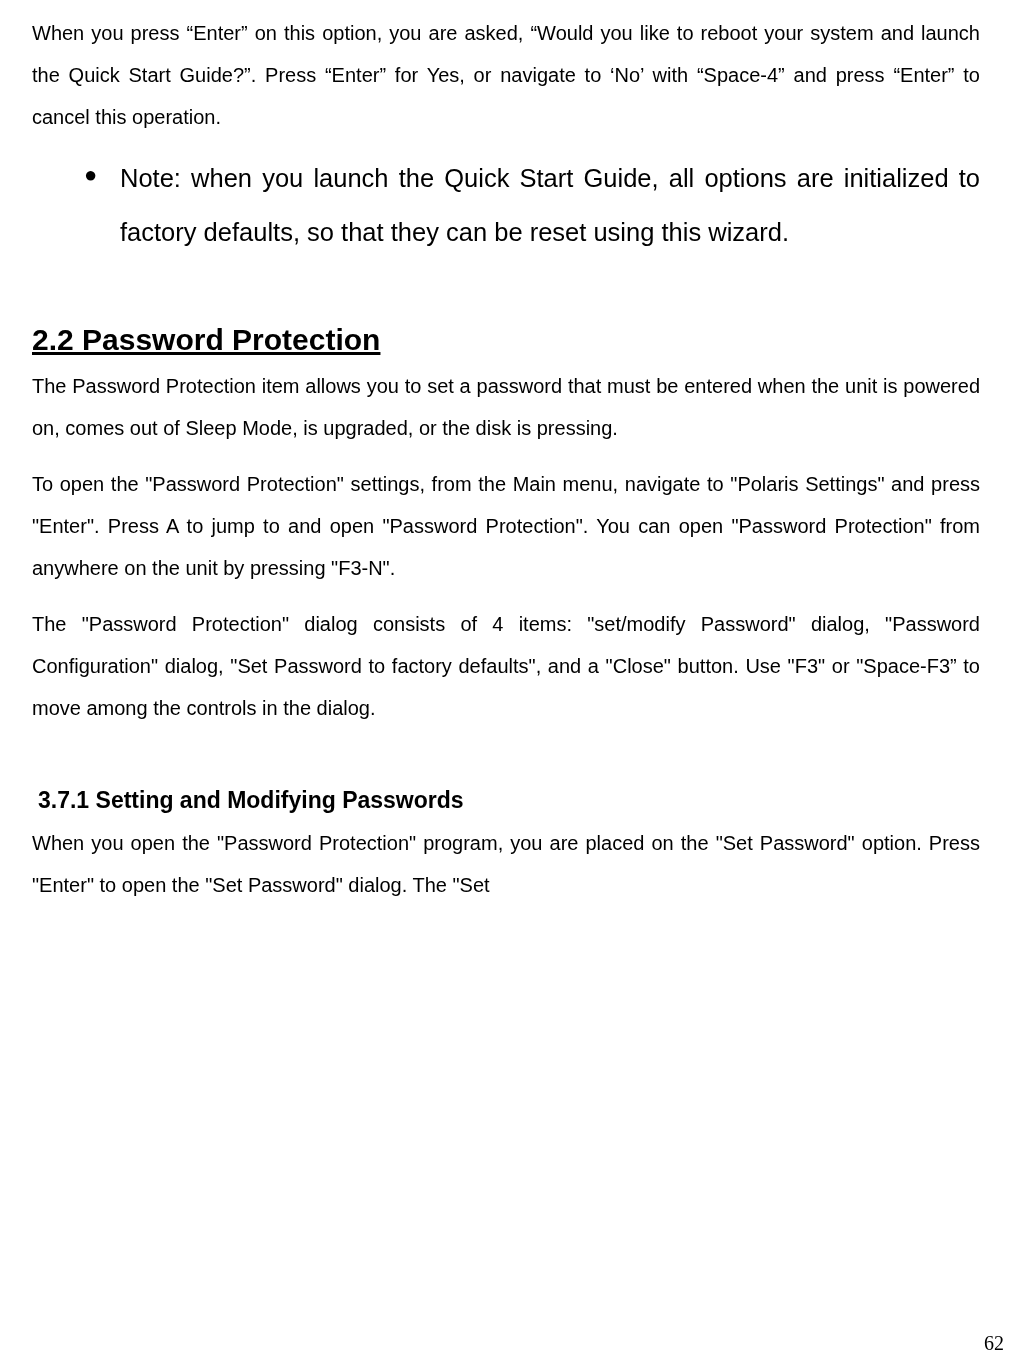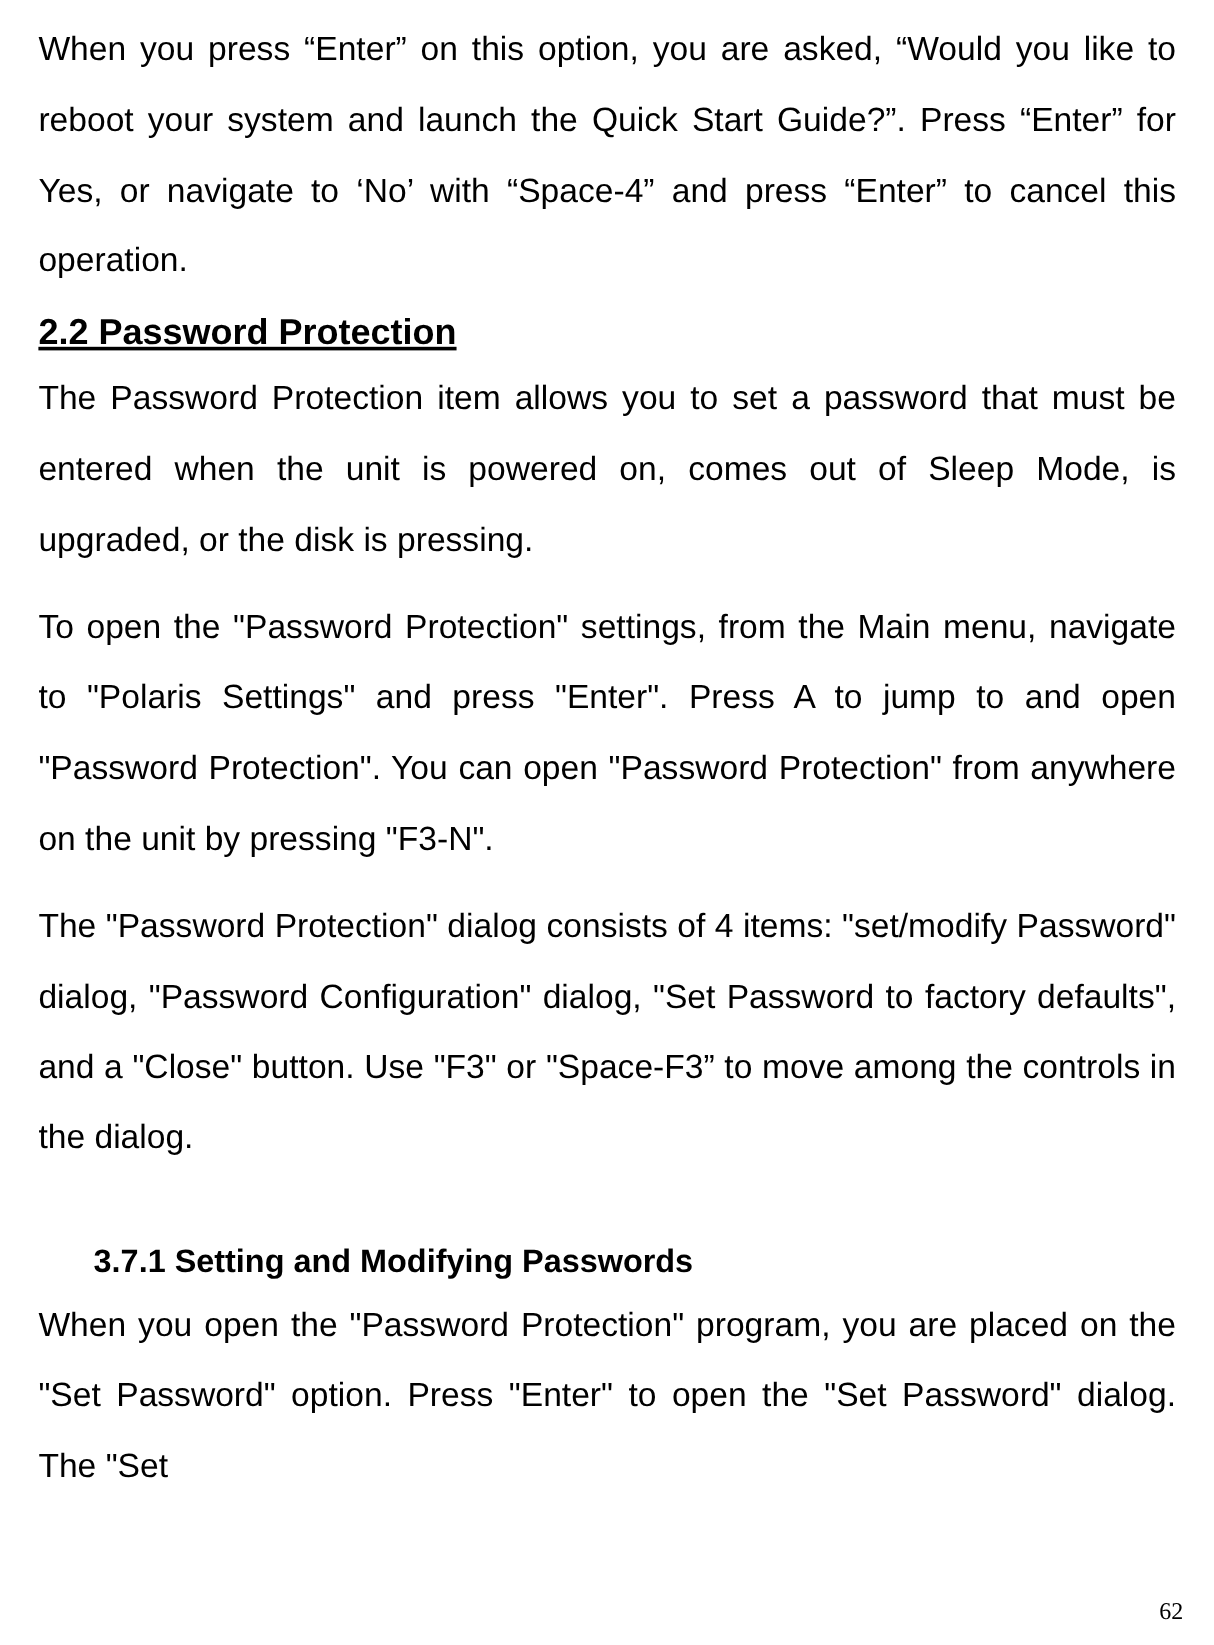--- a/index.html
+++ b/index.html
@@ -8,21 +8,21 @@
     height: 1371px;
     background: #fff;
     font-family: Arial, Helvetica, sans-serif;
     color: #000;
     position: relative;
   }
   .page {
     padding: 12px 32px 0 32px;
   }
   .para {
-    font-size: 28px;
+    font-size: 20px;
     line-height: 2.1;
     text-align: justify;
     margin-bottom: 14px;
   }
   .bullet-list {
     list-style: none;
     padding-left: 52px;
     margin-bottom: 64px;
   }
   .bullet-item {
@@ -39,42 +39,44 @@
     top: 0;
     font-size: 22px;
   }
   .h2 {
     font-size: 30px;
     font-weight: bold;
     text-decoration: underline;
     margin-bottom: 8px;
   }
   .h3 {
-    font-size: 27px;
+    font-size: 23px;
     font-weight: bold;
     margin-top: 58px;
     margin-bottom: 8px;
     padding-left: 6px;
-    margin-left: 40px;
   }
   .page-num {
     position: absolute;
-    right: 26px;
+    right: 8px;
     bottom: 16px;
     font-family: "Times New Roman", Times, serif;
     font-size: 20px;
   }
 </style>
 </head>
 <body>
 
 <div class="page">
 
   <p class="para">When you press “Enter” on this option, you are asked, “Would you like to reboot your system and launch the Quick Start Guide?”. Press “Enter” for Yes, or navigate to ‘No’ with “Space-4” and press “Enter” to cancel this operation.</p>
 
+  <ul class="bullet-list">
+    <li class="bullet-item">Note: when you launch the Quick Start Guide, all options are initialized to factory defaults, so that they can be reset using this wizard.</li>
+  </ul>
 
   <h2 class="h2">2.2 Password Protection</h2>
 
   <p class="para">The Password Protection item allows you to set a password that must be entered when the unit is powered on, comes out of Sleep Mode, is upgraded, or the disk is pressing.</p>
 
   <p class="para">To open the "Password Protection" settings, from the Main menu, navigate to "Polaris Settings" and press "Enter". Press A to jump to and open "Password Protection". You can open "Password Protection" from anywhere on the unit by pressing "F3-N".</p>
 
   <p class="para">The "Password Protection" dialog consists of 4 items: "set/modify Password" dialog, "Password Configuration" dialog, "Set Password to factory defaults", and a "Close" button. Use "F3" or "Space-F3” to move among the controls in the dialog.</p>
 
   <h3 class="h3">3.7.1 Setting and Modifying Passwords</h3>

